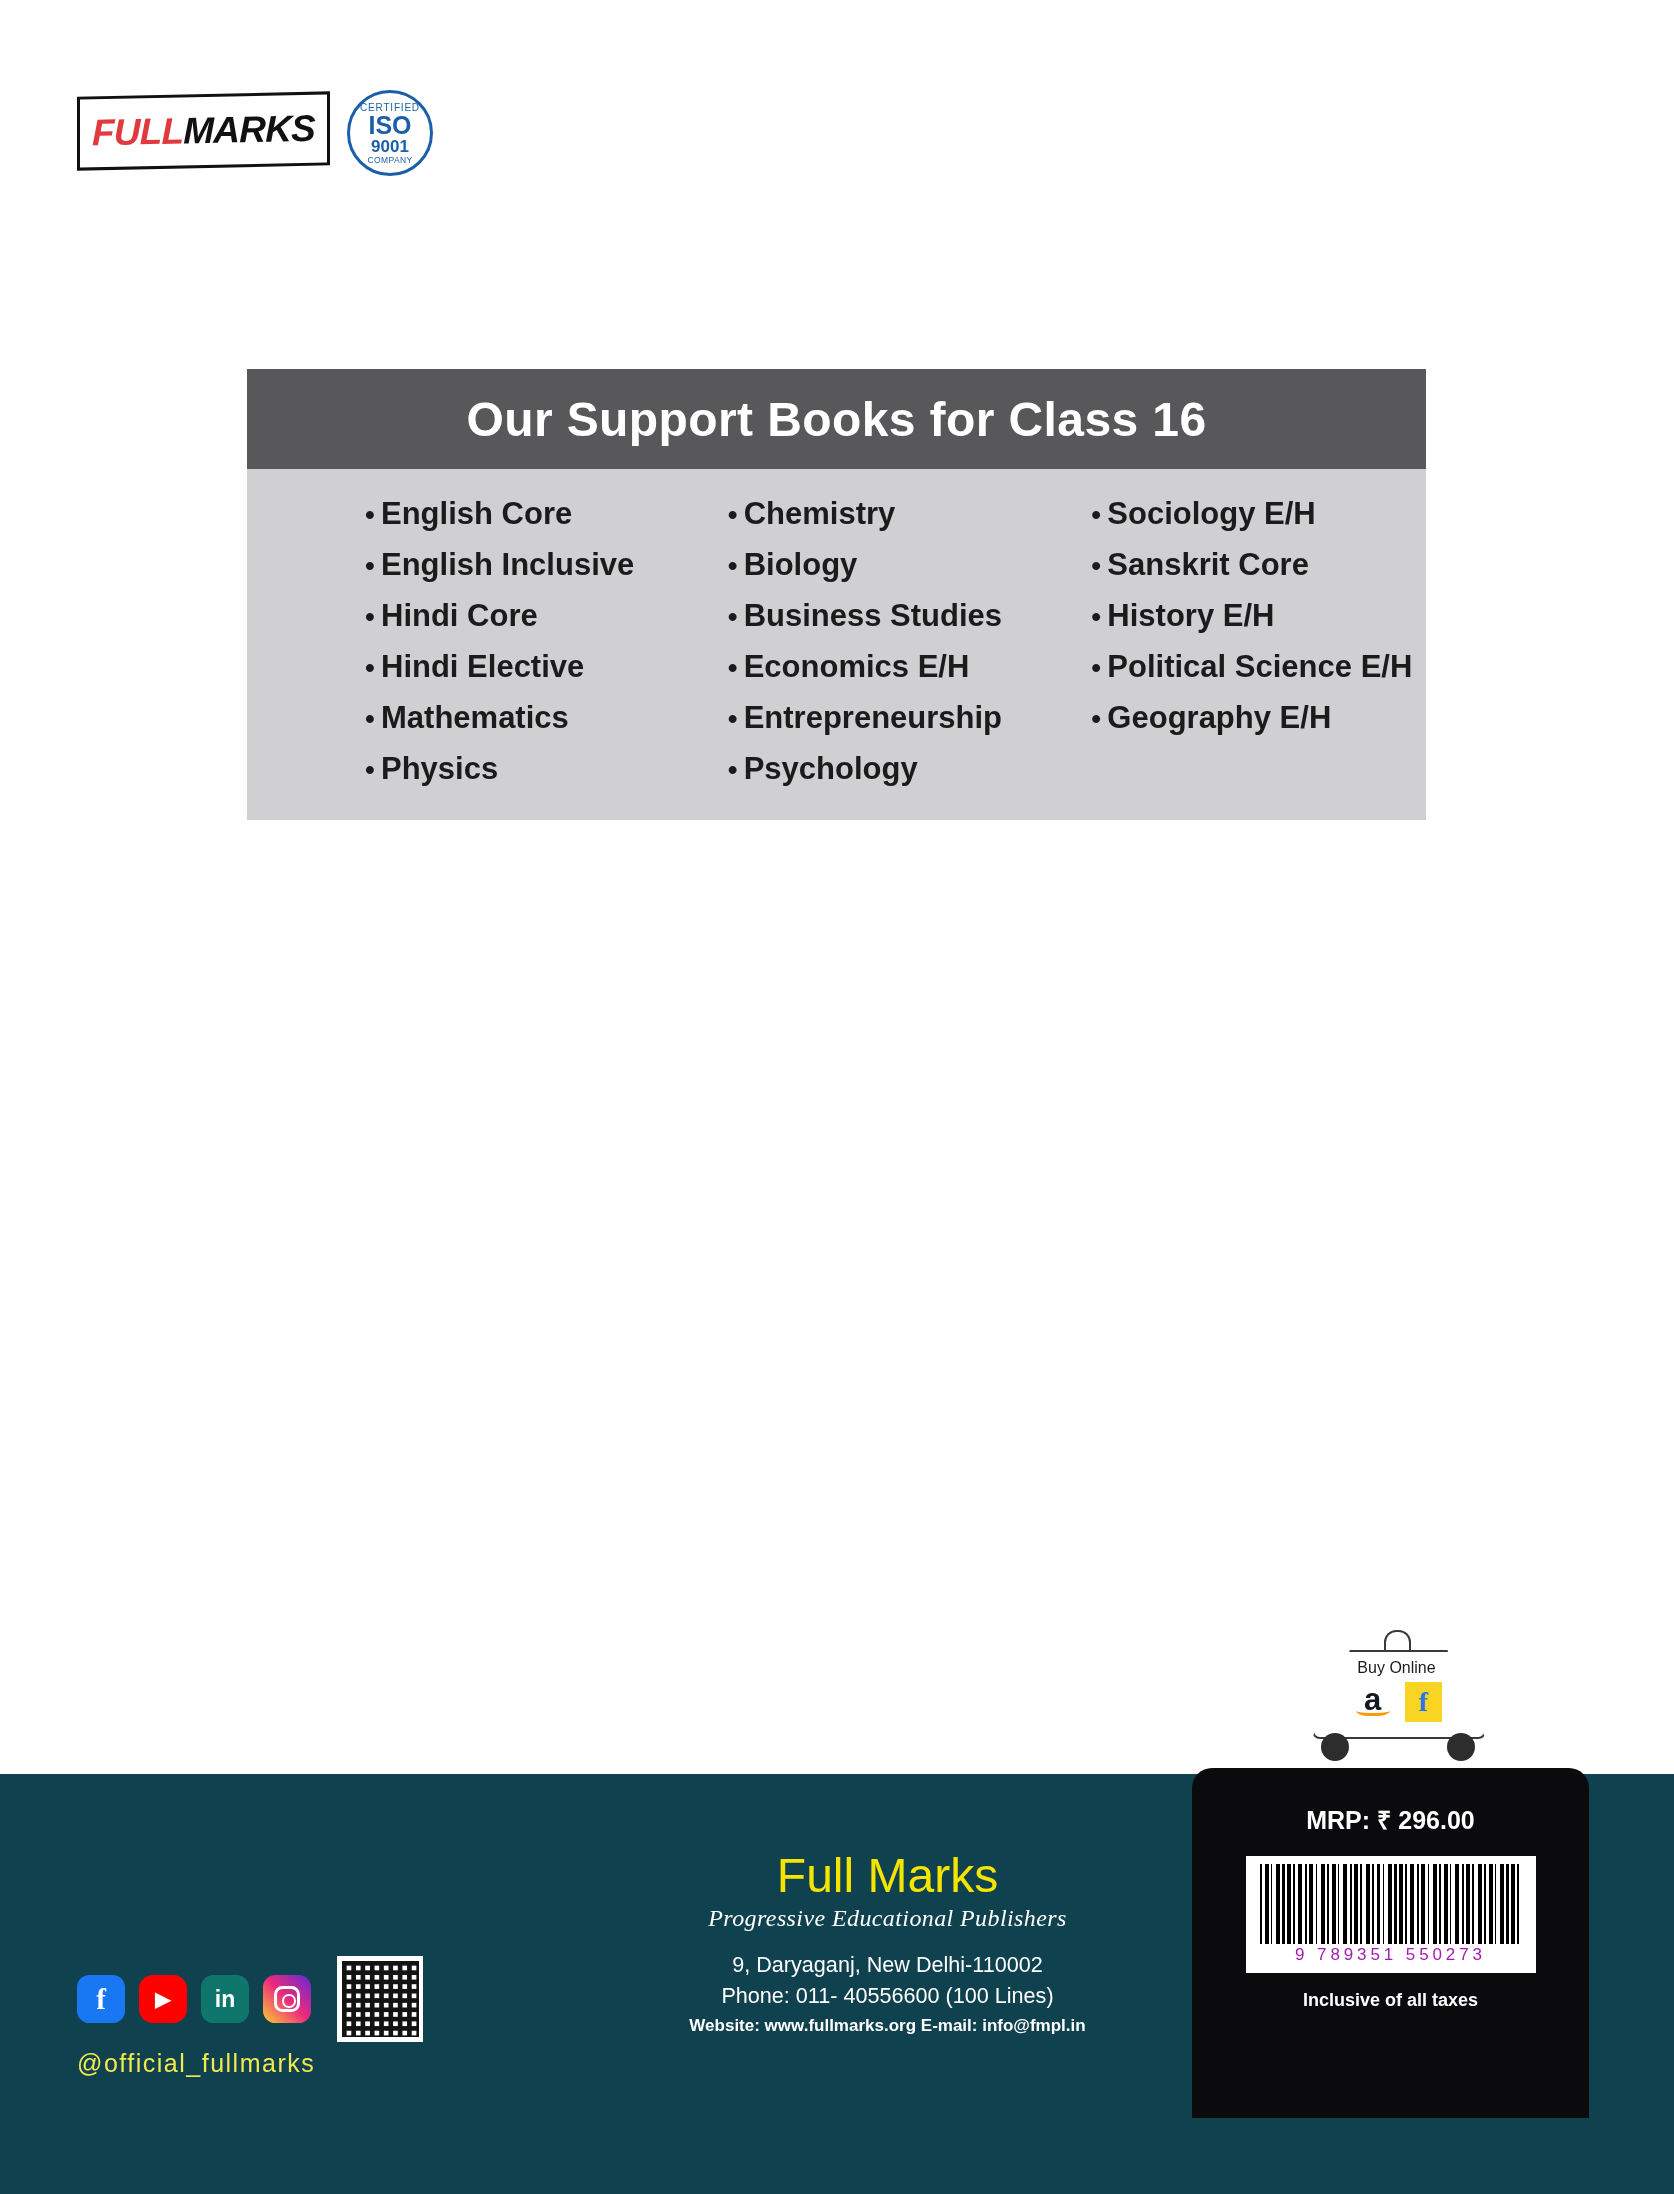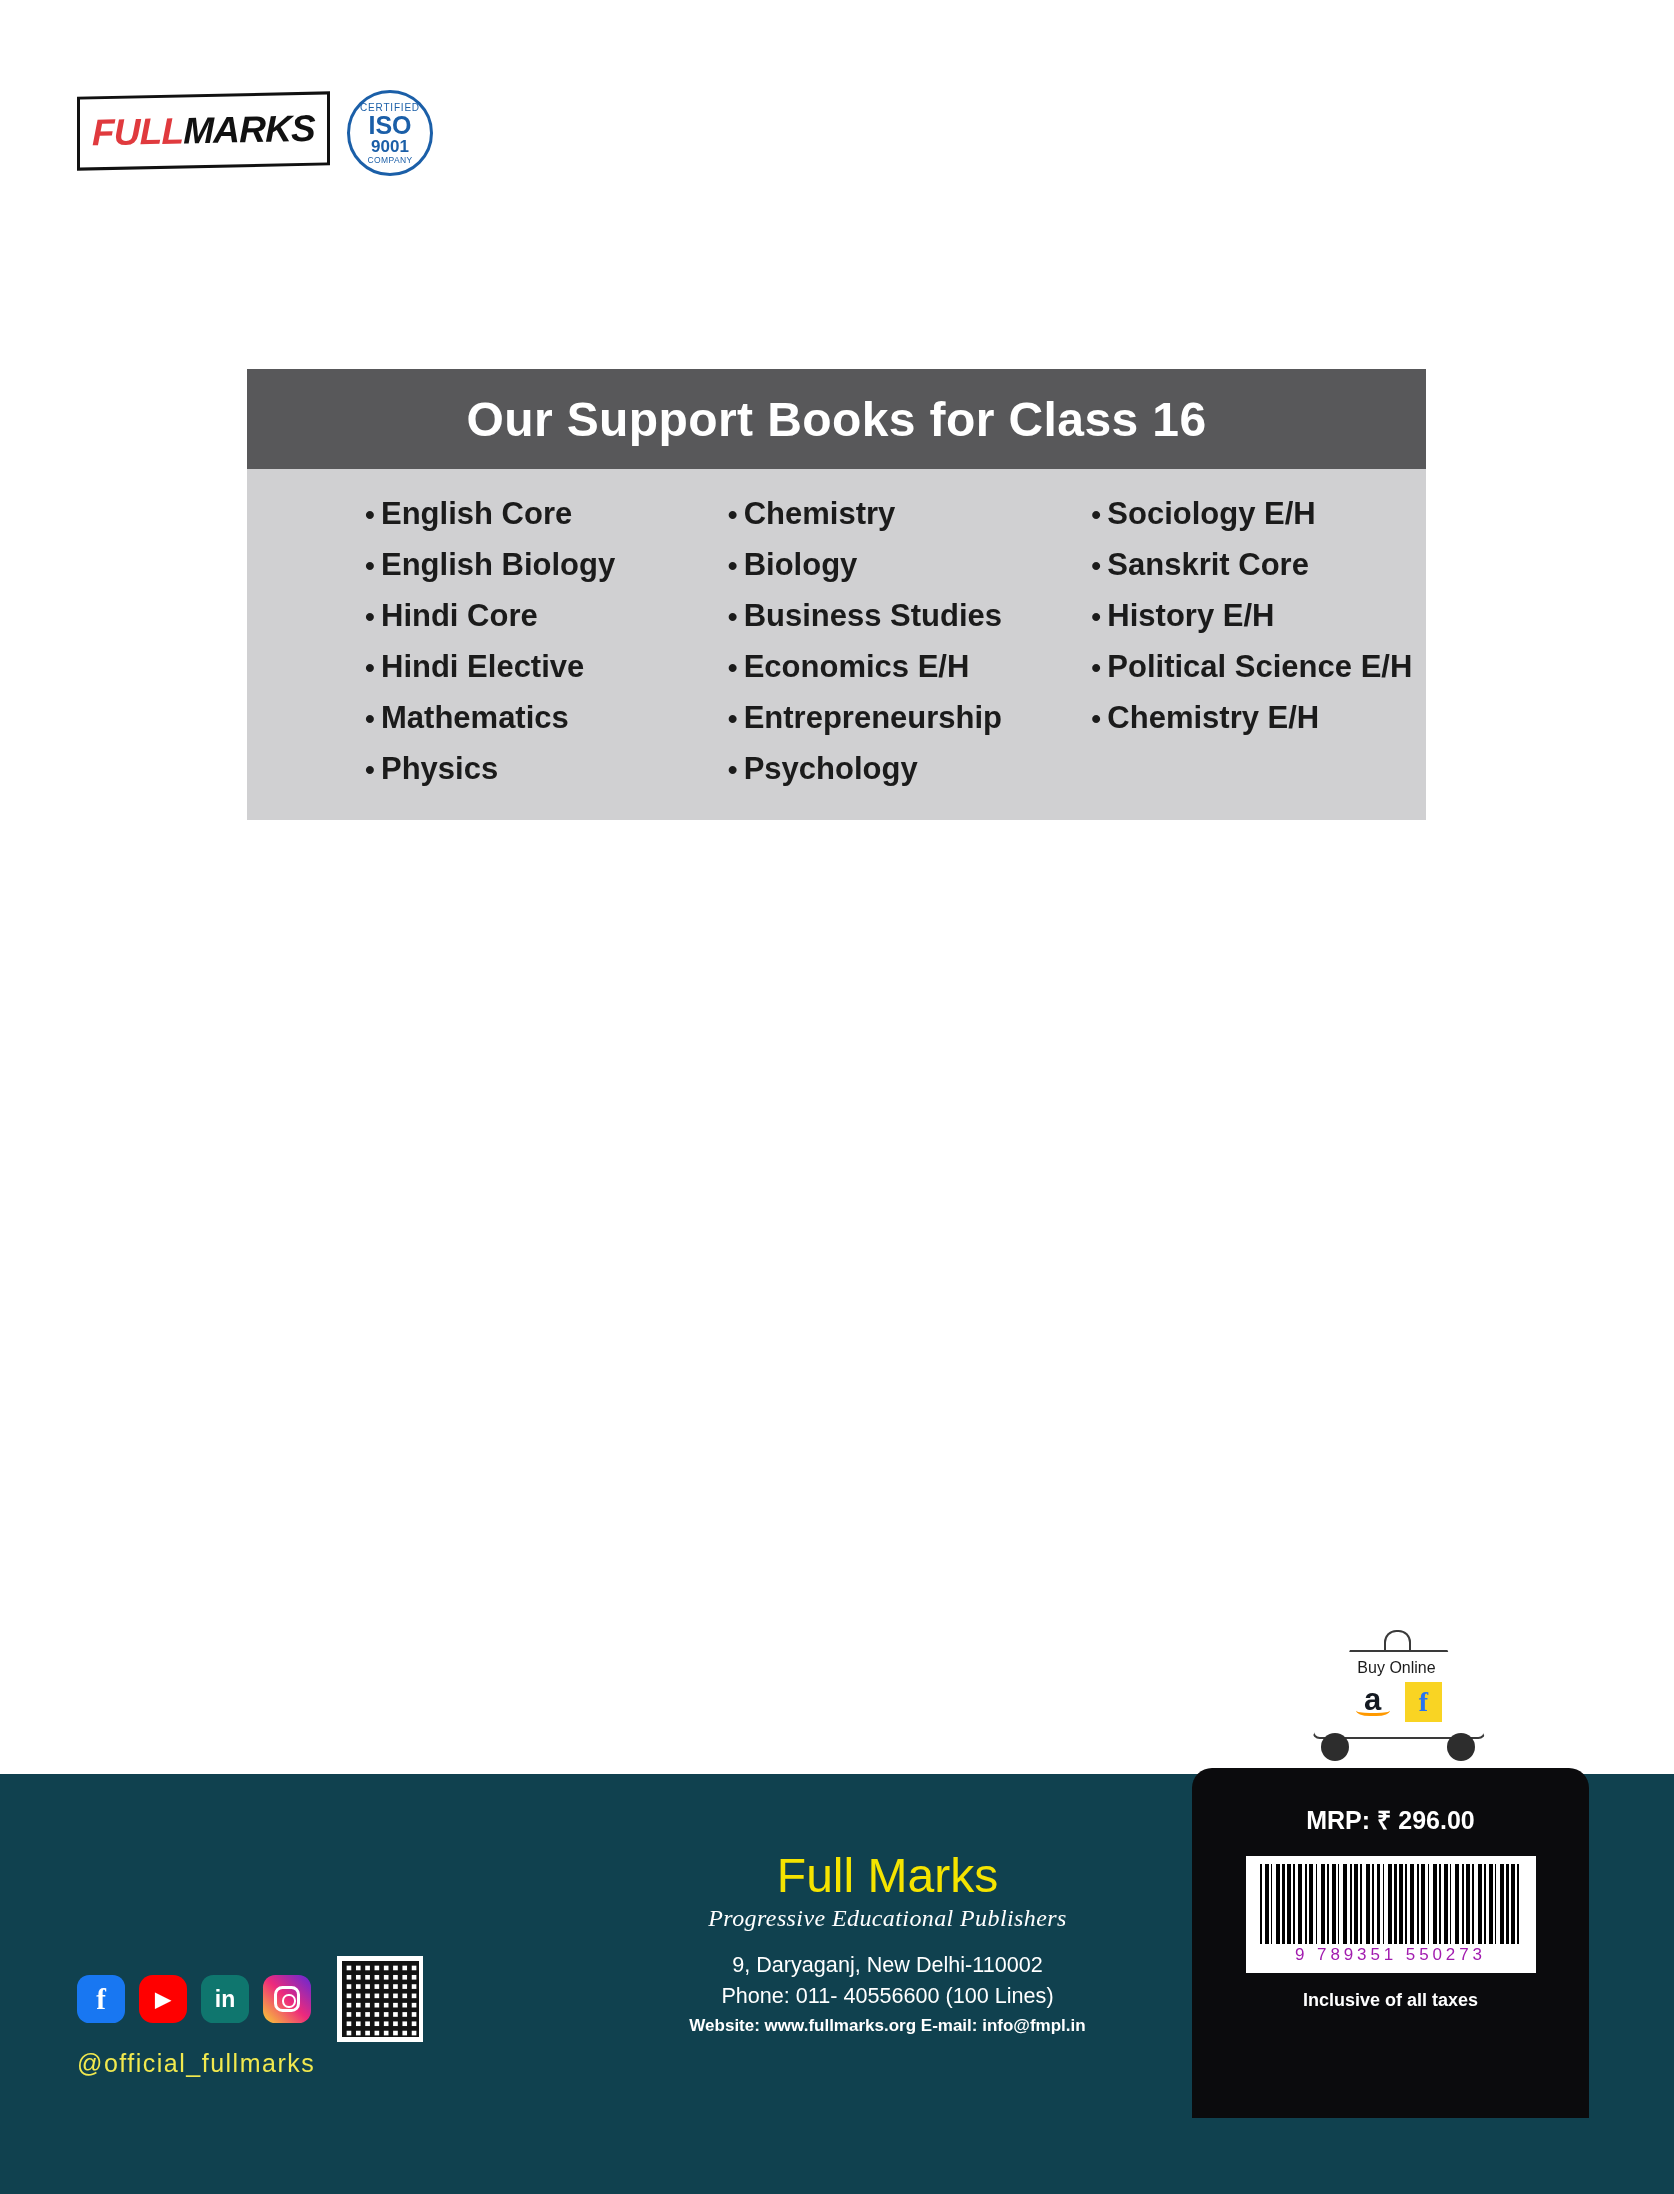--- a/index.html
+++ b/index.html
@@ -398,42 +398,42 @@
 <body>
 
 <div id="support-panel">
   <div id="support-header">
     <div class="title">Our Support Books for Class 16</div>
   </div>
   <div id="support-body">
 
     <div class="support-col">
       <div class="support-item"><span class="bullet">•</span><span>English Core</span></div>
-      <div class="support-item"><span class="bullet">•</span><span>English Biology</span></div>
+      <div class="support-item"><span class="bullet">•</span><span>English Inclusive</span></div>
       <div class="support-item"><span class="bullet">•</span><span>Hindi Core</span></div>
       <div class="support-item"><span class="bullet">•</span><span>Hindi Elective</span></div>
       <div class="support-item"><span class="bullet">•</span><span>Mathematics</span></div>
       <div class="support-item"><span class="bullet">•</span><span>Physics</span></div>
     </div>
 
     <div class="support-col">
       <div class="support-item"><span class="bullet">•</span><span>Chemistry</span></div>
       <div class="support-item"><span class="bullet">•</span><span>Biology</span></div>
       <div class="support-item"><span class="bullet">•</span><span>Business Studies</span></div>
       <div class="support-item"><span class="bullet">•</span><span>Economics E/H</span></div>
       <div class="support-item"><span class="bullet">•</span><span>Entrepreneurship</span></div>
       <div class="support-item"><span class="bullet">•</span><span>Psychology</span></div>
     </div>
 
     <div class="support-col">
       <div class="support-item"><span class="bullet">•</span><span>Sociology E/H</span></div>
       <div class="support-item"><span class="bullet">•</span><span>Sanskrit Core</span></div>
       <div class="support-item"><span class="bullet">•</span><span>History E/H</span></div>
       <div class="support-item"><span class="bullet">•</span><span>Political Science E/H</span></div>
-      <div class="support-item"><span class="bullet">•</span><span>Chemistry E/H</span></div>
+      <div class="support-item"><span class="bullet">•</span><span>Geography E/H</span></div>
     </div>
 
   </div>
 </div>
 
 <div id="buy-online">
   <div class="hook"></div>
   <div class="tag-body"></div>
   <div class="label">Buy Online</div>
   <div class="logos">

